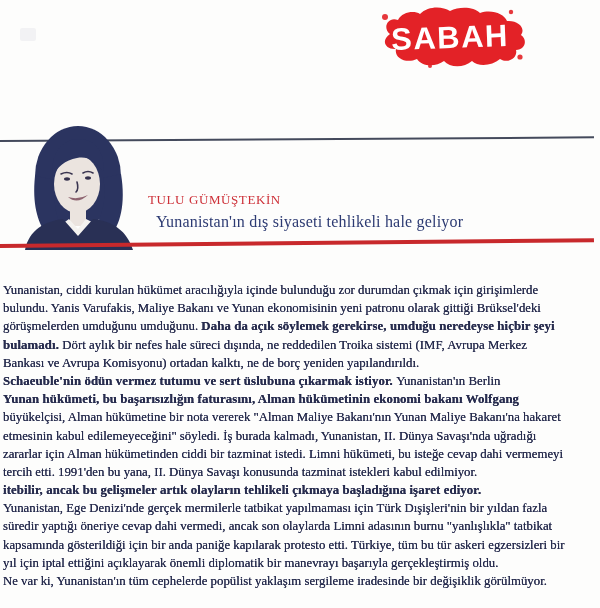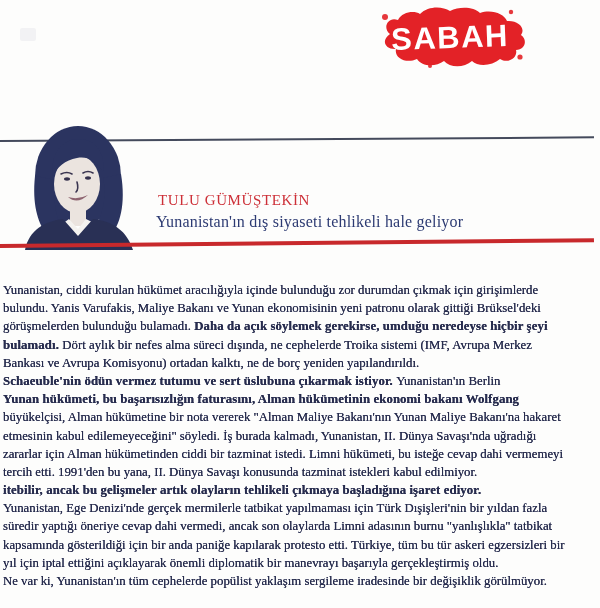--- a/index.html
+++ b/index.html
@@ -31,22 +31,22 @@
   }
   .portrait{
     position:absolute;left:25px;top:126px;width:110px;height:124px;
   }
   .portrait .hair{fill:var(--hair-navy);}
   .portrait .skin{fill:var(--skin);}
   .portrait .jacket{fill:var(--jacket-navy);}
   .portrait .collar{fill:var(--collar);}
   .portrait .feature{stroke:#3a3550;stroke-width:1.6;fill:none;stroke-linecap:round;}
   .author{
-    position:absolute;left:158px;top:192px;
-    font-size:15px;letter-spacing:.6px;color:var(--author-red);
+    position:absolute;left:148px;top:192px;
+    font-size:13px;letter-spacing:.6px;color:var(--author-red);
     white-space:nowrap;
   }
   .headline{
     position:absolute;left:156px;top:213px;
     font-size:16px;letter-spacing:.2px;color:var(--headline-navy);
     white-space:nowrap;
   }
   .red-rule{
     position:absolute;left:0;top:244px;width:594px;height:4px;
     background:var(--rule-red);
@@ -103,22 +103,22 @@
   </svg>
 
   <div class="author">TULU GÜMÜŞTEKİN</div>
   <div class="headline">Yunanistan'ın dış siyaseti tehlikeli hale geliyor</div>
 
   <div class="red-rule"></div>
 
   <div class="article">
       <div class="line"><span>Yunanistan, ciddi kurulan hükümet aracılığıyla içinde bulunduğu zor durumdan çıkmak için girişimlerde</span></div>
       <div class="line"><span>bulundu. Yanis Varufakis, Maliye Bakanı ve Yunan ekonomisinin yeni patronu olarak gittiği Brüksel'deki</span></div>
-      <div class="line"><span>görüşmelerden bulunduğu bulamadı. </span><span class="b">Daha da açık söylemek gerekirse, umduğu neredeyse hiçbir şeyi</span></div>
-      <div class="line"><span class="b">bulamadı. </span><span>Dört aylık bir nefes alma süreci dışında, ne cephelerde Troika sistemi (IMF, Avrupa Merkez</span></div>
+      <div class="line"><span>görüşmelerden umduğunu umduğunu. </span><span class="b">Daha da açık söylemek gerekirse, umduğu neredeyse hiçbir şeyi</span></div>
+      <div class="line"><span class="b">bulamadı. </span><span>Dört aylık bir nefes hale süreci dışında, ne reddedilen Troika sistemi (IMF, Avrupa Merkez</span></div>
       <div class="line"><span>Bankası ve Avrupa Komisyonu) ortadan kalktı, ne de borç yeniden yapılandırıldı.</span></div>
       <div class="line"><span class="b">Schaeuble'nin ödün vermez tutumu ve sert üslubuna çıkarmak istiyor. </span><span>Yunanistan'ın Berlin</span></div>
       <div class="line"><span class="b">Yunan hükümeti, bu başarısızlığın faturasını, Alman hükümetinin ekonomi bakanı Wolfgang</span></div>
       <div class="line"><span>büyükelçisi, Alman hükümetine bir nota vererek "Alman Maliye Bakanı'nın Yunan Maliye Bakanı'na hakaret</span></div>
       <div class="line"><span>etmesinin kabul edilemeyeceğini" söyledi. İş burada kalmadı, Yunanistan, II. Dünya Savaşı'nda uğradığı</span></div>
       <div class="line"><span>zararlar için Alman hükümetinden ciddi bir tazminat istedi. Limni hükümeti, bu isteğe cevap dahi vermemeyi</span></div>
       <div class="line"><span>tercih etti. 1991'den bu yana, II. Dünya Savaşı konusunda tazminat istekleri kabul edilmiyor.</span></div>
       <div class="line"><span class="b">itebilir, ancak bu gelişmeler artık olayların tehlikeli çıkmaya başladığına işaret ediyor.</span></div>
       <div class="line"><span>Yunanistan, Ege Denizi'nde gerçek mermilerle tatbikat yapılmaması için Türk Dışişleri'nin bir yıldan fazla</span></div>
       <div class="line"><span>süredir yaptığı öneriye cevap dahi vermedi, ancak son olaylarda Limni adasının burnu "yanlışlıkla" tatbikat</span></div>

